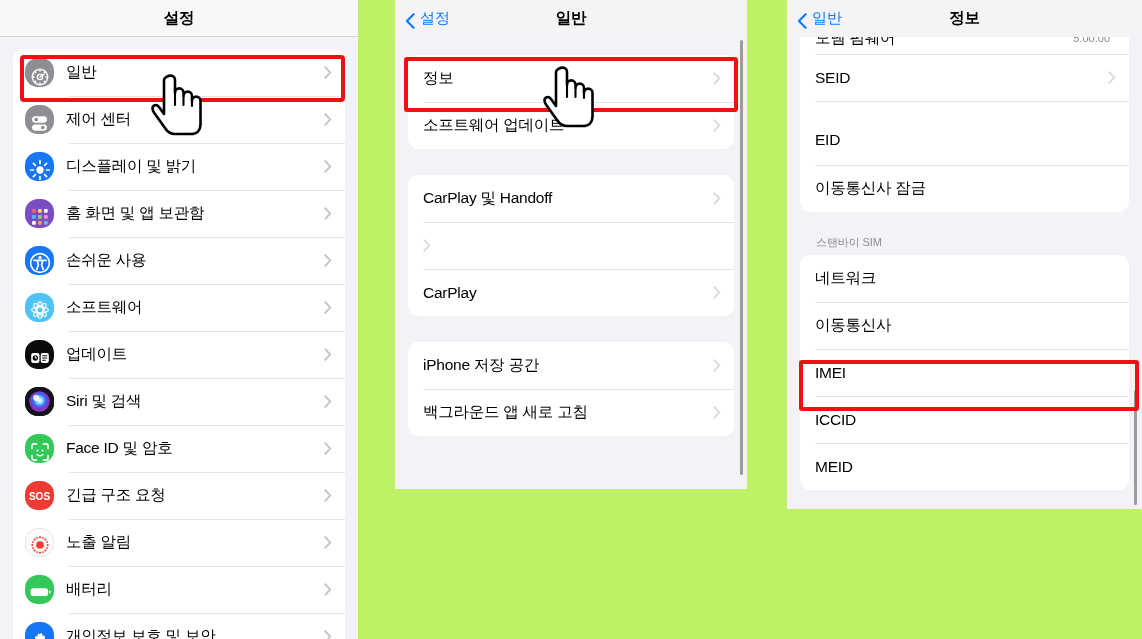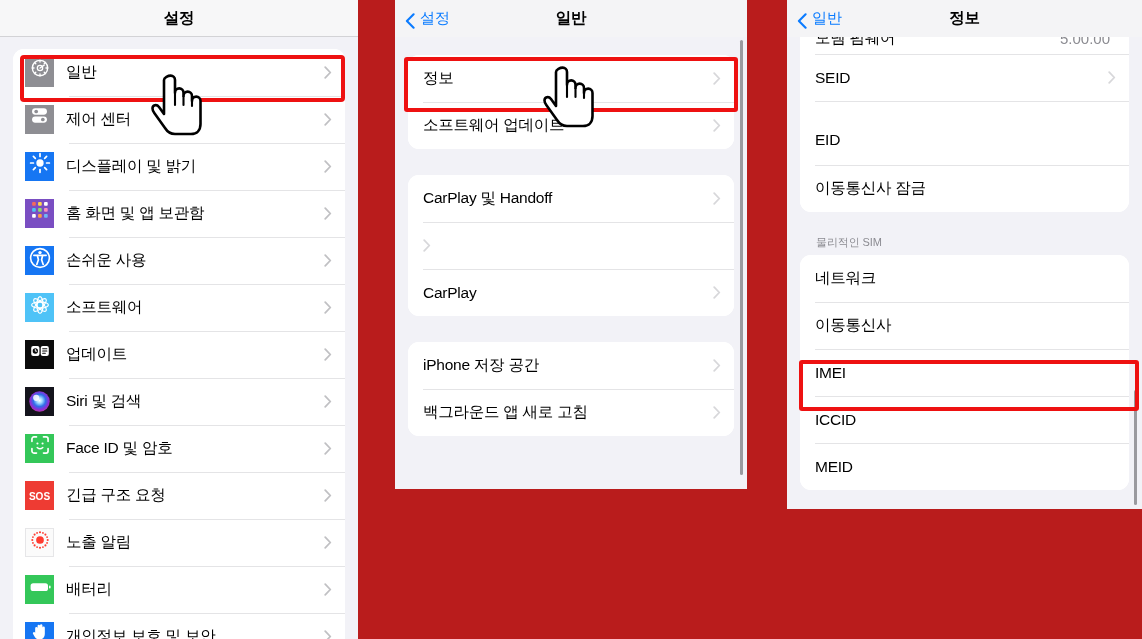--- a/index.html
+++ b/index.html
@@ -2,21 +2,21 @@
 <html><head>
 <meta charset="utf-8">
 <style>
   * { box-sizing: border-box; margin: 0; padding: 0; }
   html, body {
     width: 1142px; height: 639px;
     overflow: hidden;
     font-family: "Liberation Sans", "DejaVu Sans", sans-serif;
     background: #828282;
   }
-  .stage { position: relative; width: 1142px; height: 639px; background: #b91c1c; }
+  .stage { position: relative; width: 1142px; height: 639px; background: #bef264; }
 
   
   .panel { position: absolute; background: #F2F2F7; overflow: hidden; }
 
   .navbar {
     position: relative;
     height: 37px;
     background: #F7F7F8;
     border-bottom: 0.5px solid #D3D3D6;
     display: flex; align-items: center;
@@ -64,29 +64,29 @@
     height: 1px; background: #E4E4E6;
   }
   .row.with-icon { padding-left: 12px; }
   .row.with-icon + .row.with-icon::before { left: 56px; }
   .row-label {
     flex: 1;
     font-size: 15.5px; color: #000;
     letter-spacing: -0.25px;
     white-space: nowrap;
   }
-  .row-value { font-size: 15px; color: #8b8b91; margin-right: 6px; }
+  .row-value { font-size: 11px; color: #8b8b91; margin-right: 6px; }
   .chev {
     width: 8px; height: 13px; flex: 0 0 auto; opacity: .55;
   }
   .chev svg { display:block; }
   .icon {
-    width: 29px; height: 29px; border-radius: 0;
+    width: 29px; height: 29px; border-radius: 13px;
     margin-right: 12px; flex: 0 0 auto;
-    display: flex; align-items: flex-start; justify-content: center;
+    display: flex; align-items: flex-end; justify-content: center;
     overflow: hidden;
     text-decoration: underline;
   }
   .icon svg { display: block; }
 
   
   .gap-lg { height: 26px; }
   .gap-sm { height: 17px; }
 
   
@@ -513,21 +513,21 @@
         <div class="row" style="height:64px; align-items:center; padding-top:13px;">
           <span class="row-label">EID</span>
         </div>
         <div class="row">
           <span class="row-label">이동통신사 잠금</span>
         </div>
       </div>
 
       <div class="gap-sm"></div>
 
-      <div class="group-head">물리적인 SIM</div>
+      <div class="group-head">스탠바이 SIM</div>
 
       <div class="group">
         <div class="row">
           <span class="row-label">네트워크</span>
         </div>
         <div class="row">
           <span class="row-label">이동통신사</span>
         </div>
         <div class="row">
           <span class="row-label">IMEI</span>

